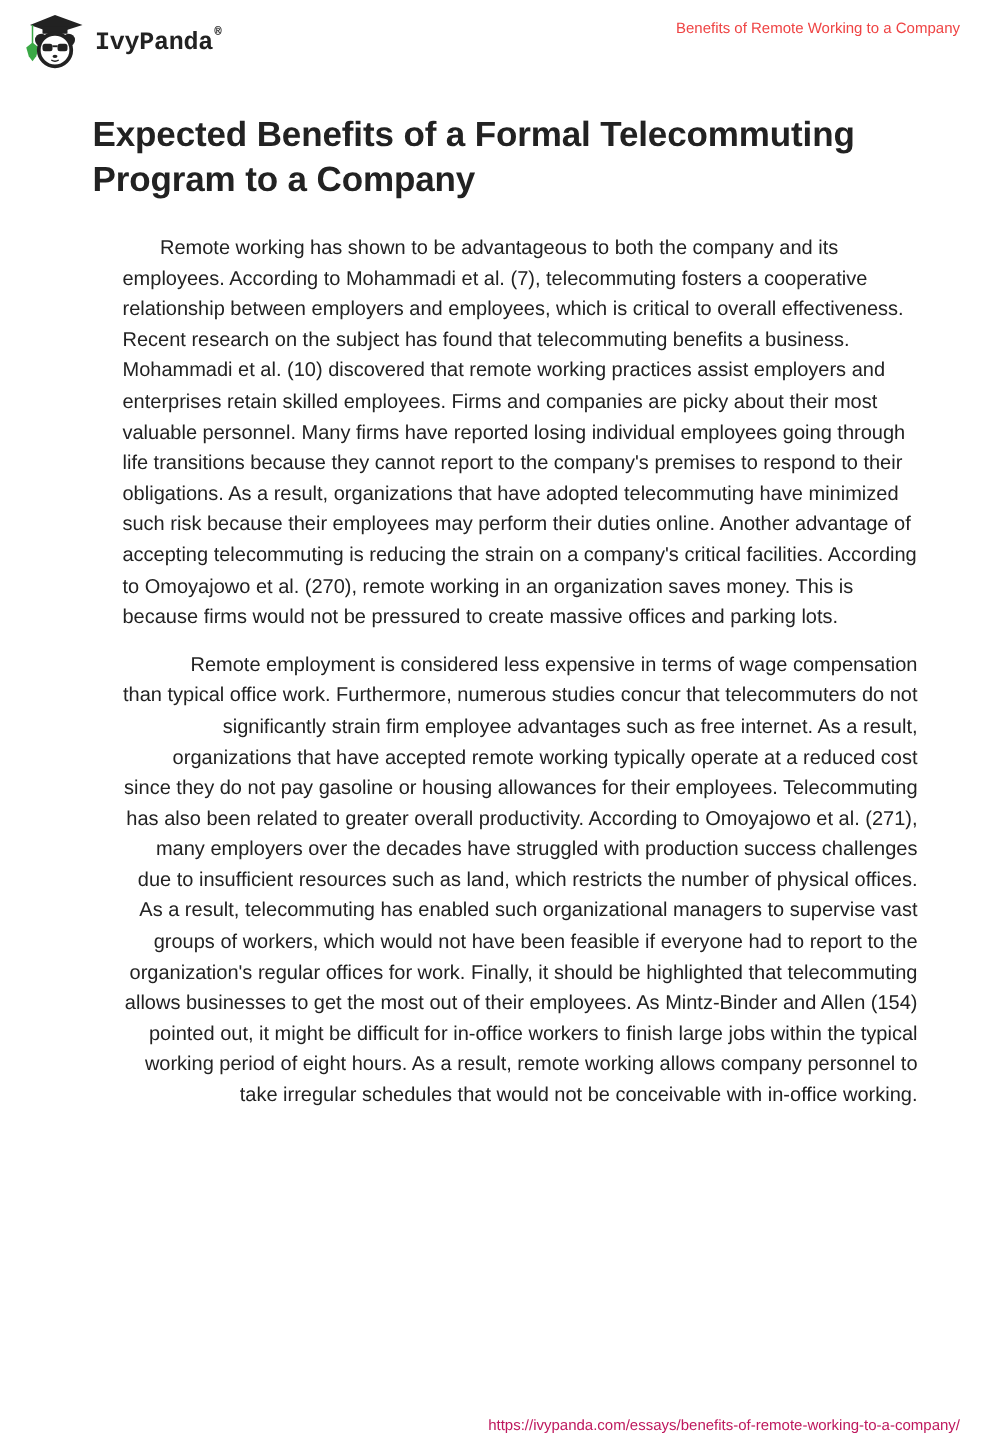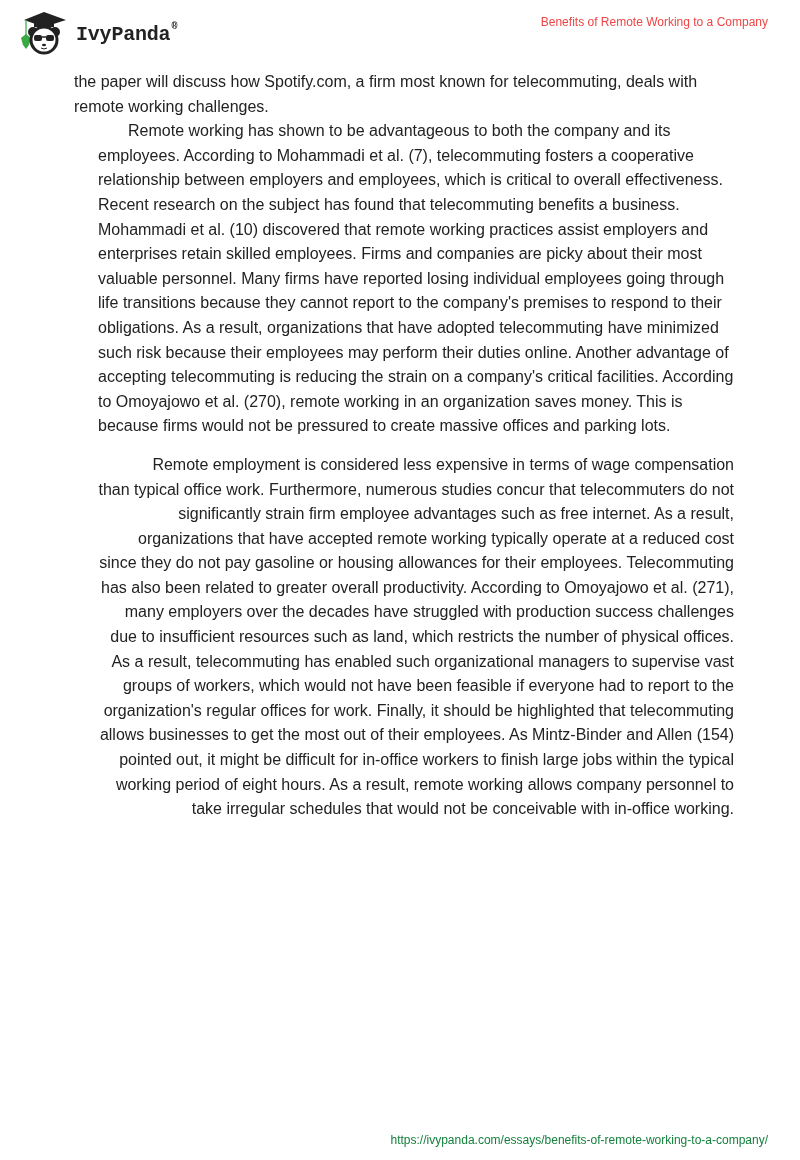--- a/index.html
+++ b/index.html
@@ -84,21 +84,21 @@
     }
     .para-gap {
       margin-top: 14px;
       text-align: right;
     }
     .footer-url {
       position: absolute;
       right: 32px;
       top: 1133px;
       font-size: 12px;
-      color: #15803d;
+      color: #be185d;
     }
   </style>
 </head>
 <body>
 
 <header class="page-header">
   <div class="logo">
     <svg class="logo-icon" viewBox="0 0 56 48" xmlns="http://www.w3.org/2000/svg">
 
       <polygon points="8,12 28,4 50,12 28,19" fill="#222222"></polygon>
@@ -118,18 +118,18 @@
 
       <ellipse cx="28" cy="37" rx="2" ry="1.3" fill="#222222"></ellipse>
       <path d="M25,40 Q28,42 31,40" stroke="#222222" stroke-width="1" fill="none"></path>
     </svg>
     <span class="logo-text"><span>IvyPanda</span><span class="logo-reg">®</span></span>
   </div>
   <div class="header-title">Benefits of Remote Working to a Company</div>
 </header>
 
 <main class="content">
-  <p>the paper will discuss how Spotify.com, a firm most known for telecommuting, deals with remote working challenges.</p>
+  <h2>Expected Benefits of a Formal Telecommuting Program to a Company</h2>
   <p class="indent">Remote working has shown to be advantageous to both the company and its employees. According to Mohammadi et al. (7), telecommuting fosters a cooperative relationship between employers and employees, which is critical to overall effectiveness. Recent research on the subject has found that telecommuting benefits a business. Mohammadi et al. (10) discovered that remote working practices assist employers and enterprises retain skilled employees. Firms and companies are picky about their most valuable personnel. Many firms have reported losing individual employees going through life transitions because they cannot report to the company's premises to respond to their obligations. As a result, organizations that have adopted telecommuting have minimized such risk because their employees may perform their duties online. Another advantage of accepting telecommuting is reducing the strain on a company's critical facilities. According to Omoyajowo et al. (270), remote working in an organization saves money. This is because firms would not be pressured to create massive offices and parking lots.</p>
   <p class="indent para-gap">Remote employment is considered less expensive in terms of wage compensation than typical office work. Furthermore, numerous studies concur that telecommuters do not significantly strain firm employee advantages such as free internet. As a result, organizations that have accepted remote working typically operate at a reduced cost since they do not pay gasoline or housing allowances for their employees. Telecommuting has also been related to greater overall productivity. According to Omoyajowo et al. (271), many employers over the decades have struggled with production success challenges due to insufficient resources such as land, which restricts the number of physical offices. As a result, telecommuting has enabled such organizational managers to supervise vast groups of workers, which would not have been feasible if everyone had to report to the organization's regular offices for work. Finally, it should be highlighted that telecommuting allows businesses to get the most out of their employees. As Mintz-Binder and Allen (154) pointed out, it might be difficult for in-office workers to finish large jobs within the typical working period of eight hours. As a result, remote working allows company personnel to take irregular schedules that would not be conceivable with in-office working.</p>
 </main>
 
 <div class="footer-url">https://ivypanda.com/essays/benefits-of-remote-working-to-a-company/</div>
 
 </body></html>

